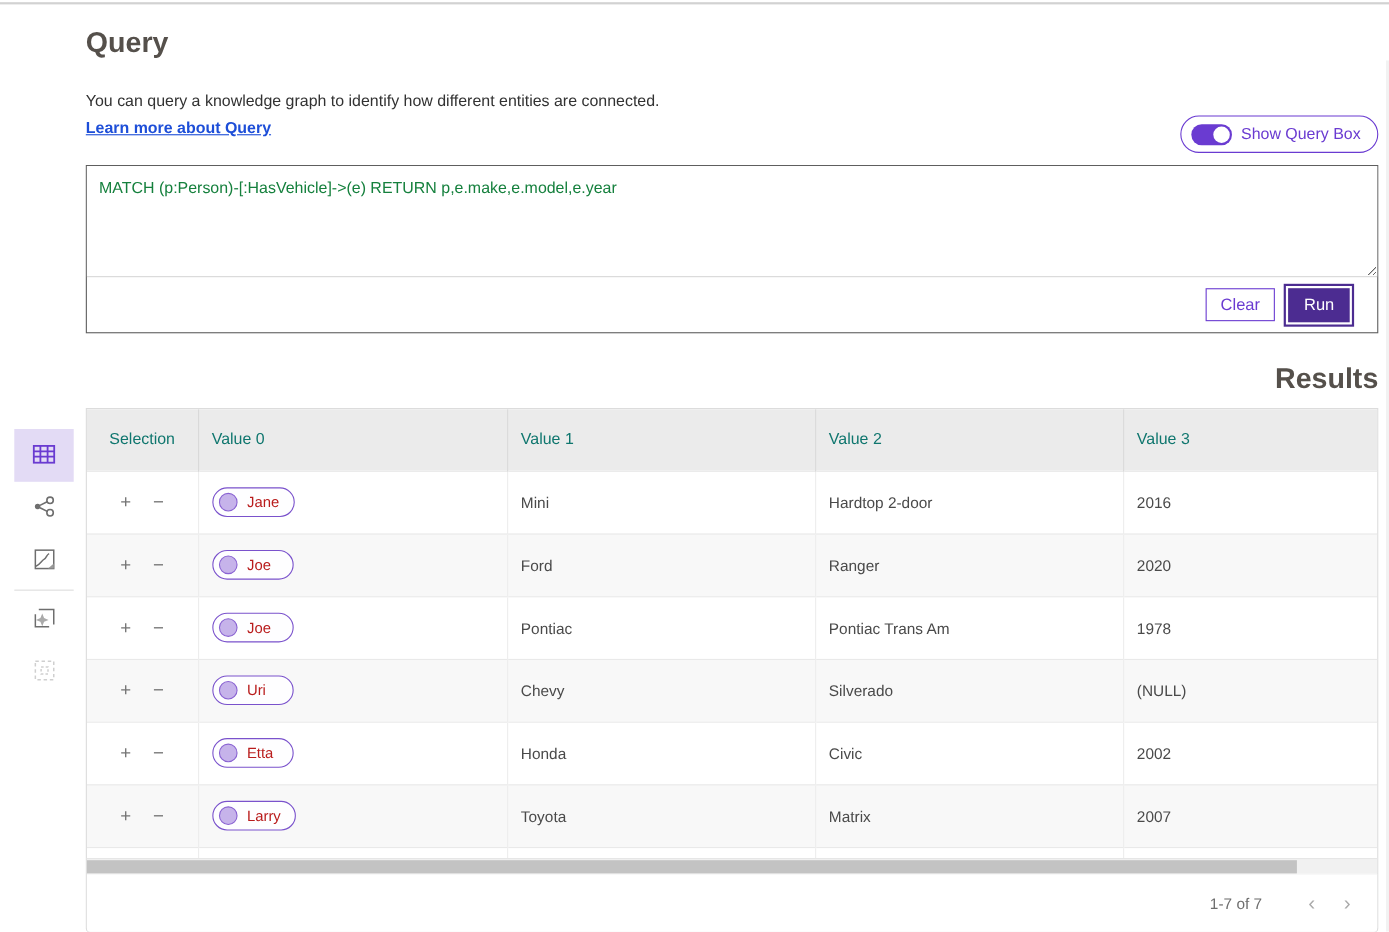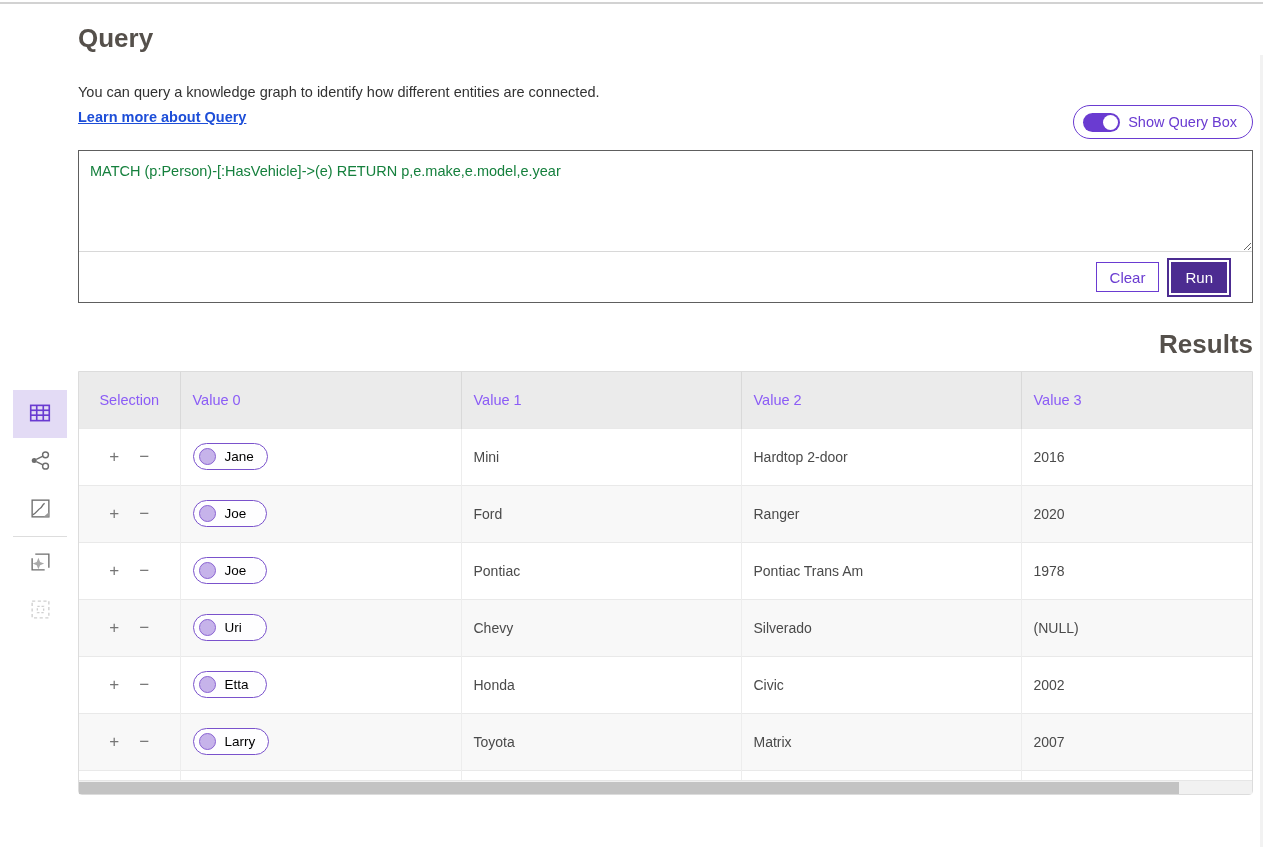--- a/index.html
+++ b/index.html
@@ -33,31 +33,31 @@
   .query-actions { height: 51px; border-top: 1px solid #d8d8d8; display: flex; align-items: center; justify-content: flex-end; gap: 12px; padding-right: 22px; }
   .btn-clear { height: 30px; padding: 0 13px; background: #fff; border: 1px solid #6a3bd1; color: #6a3bd1; font-size: 15px; font-family: inherit; cursor: pointer; }
   .btn-run { height: 31px; padding: 0 14px; background: #4c2c91; border: none; color: #ffffff; font-size: 15px; font-family: inherit; cursor: pointer; box-shadow: 0 0 0 2px #ffffff, 0 0 0 4px #4c2c91; margin-right: 3px; }
 
   
   h2.results-title { margin-top: 27px; font-size: 26px; line-height: 28px; font-weight: 700; color: #55504b; text-align: right; }
   .results-card { margin-top: 13px; border: 1px solid #dcdcdc; border-radius: 0 0 4px 4px; background: #fff; }
   .table-clip { height: 408px; overflow: hidden; }
   table.results-table { width: 100%; border-collapse: collapse; table-layout: fixed; }
   col.c-sel { width: 101px; } col.c-v0 { width: 281px; } col.c-v1 { width: 280px; } col.c-v2 { width: 280px; } col.c-v3 { width: 231px; }
-  thead th { height: 56px; background: #ebebeb; font-weight: 400; font-size: 14.5px; color: #8b5cf6; text-align: left; padding-left: 12px; border-left: 1px solid #d9d9d9; }
+  thead th { height: 56px; background: #ebebeb; font-weight: 400; font-size: 14.5px; color: #0f766e; text-align: left; padding-left: 12px; border-left: 1px solid #d9d9d9; }
   thead th.sel-h { text-align: center; padding-left: 0; border-left: none; }
   tbody td { height: 57px; border-top: 1px solid #e9e9e9; border-left: 1px solid #ededed; font-size: 14px; color: #4a4a4a; padding-left: 12px; background: #fff; }
   tbody td.sel-cell { border-left: none; padding-left: 0; text-align: center; }
   tbody tr.alt td { background: #f8f8f8; }
   .sel-btn { display: inline-block; color: #757575; font-size: 17px; cursor: pointer; line-height: 1; }
   .sel-btn.plus { margin-right: 16px; }
 
   .chip { display: inline-flex; align-items: center; height: 27px; border: 1px solid #7a52cc; border-radius: 14px; background: #fefeff; padding: 0 13px 0 5px; cursor: pointer; }
   .chip-circle { width: 17px; height: 17px; border-radius: 50%; background: #c6b3ea; border: 1px solid #8a63d2; margin-right: 9px; flex: 0 0 auto; }
-  .chip-label { font-size: 13.5px; color: #000000; min-width: 28px; }
+  .chip-label { font-size: 13.5px; color: #b91c1c; min-width: 28px; }
 
   .hscrollbar { position: relative; height: 14px; background: #f1f1f1; border-top: 1px solid #e6e6e6; }
   .hscrollbar .thumb { position: absolute; left: 0; top: 1px; height: 12px; width: 93.8%; background: #c3c3c3; cursor: pointer; }
 
   .results-footer { height: 53px; display: flex; align-items: center; justify-content: flex-end; border-top: 1px solid #e3e3e3; background: #fff; border-radius: 0 0 4px 4px; }
   .page-count { font-size: 14px; color: #6e6e6e; margin-right: 36px; }
   .pg-btn { background: none; border: none; color: #aaaaaa; font-size: 19px; line-height: 1; cursor: pointer; font-family: inherit; padding: 2px 6px; }
   .pg-btn.prev { margin-right: 14px; }
   .pg-btn.next { margin-right: 18px; }
 </style>
@@ -264,14 +264,19 @@
     <td class="val"></td>
     <td class="val"></td>
     <td class="val"></td>
   </tr>
           </tbody>
       </table>
     </div>
     <div class="hscrollbar">
       <div class="thumb"></div>
     </div>
+    <div class="results-footer">
+      <span class="page-count">1-7 of 7</span>
+      <button class="pg-btn prev"><span>‹</span></button>
+      <button class="pg-btn next"><span>›</span></button>
+    </div>
   </div>
 </main>
 
 </body></html>

